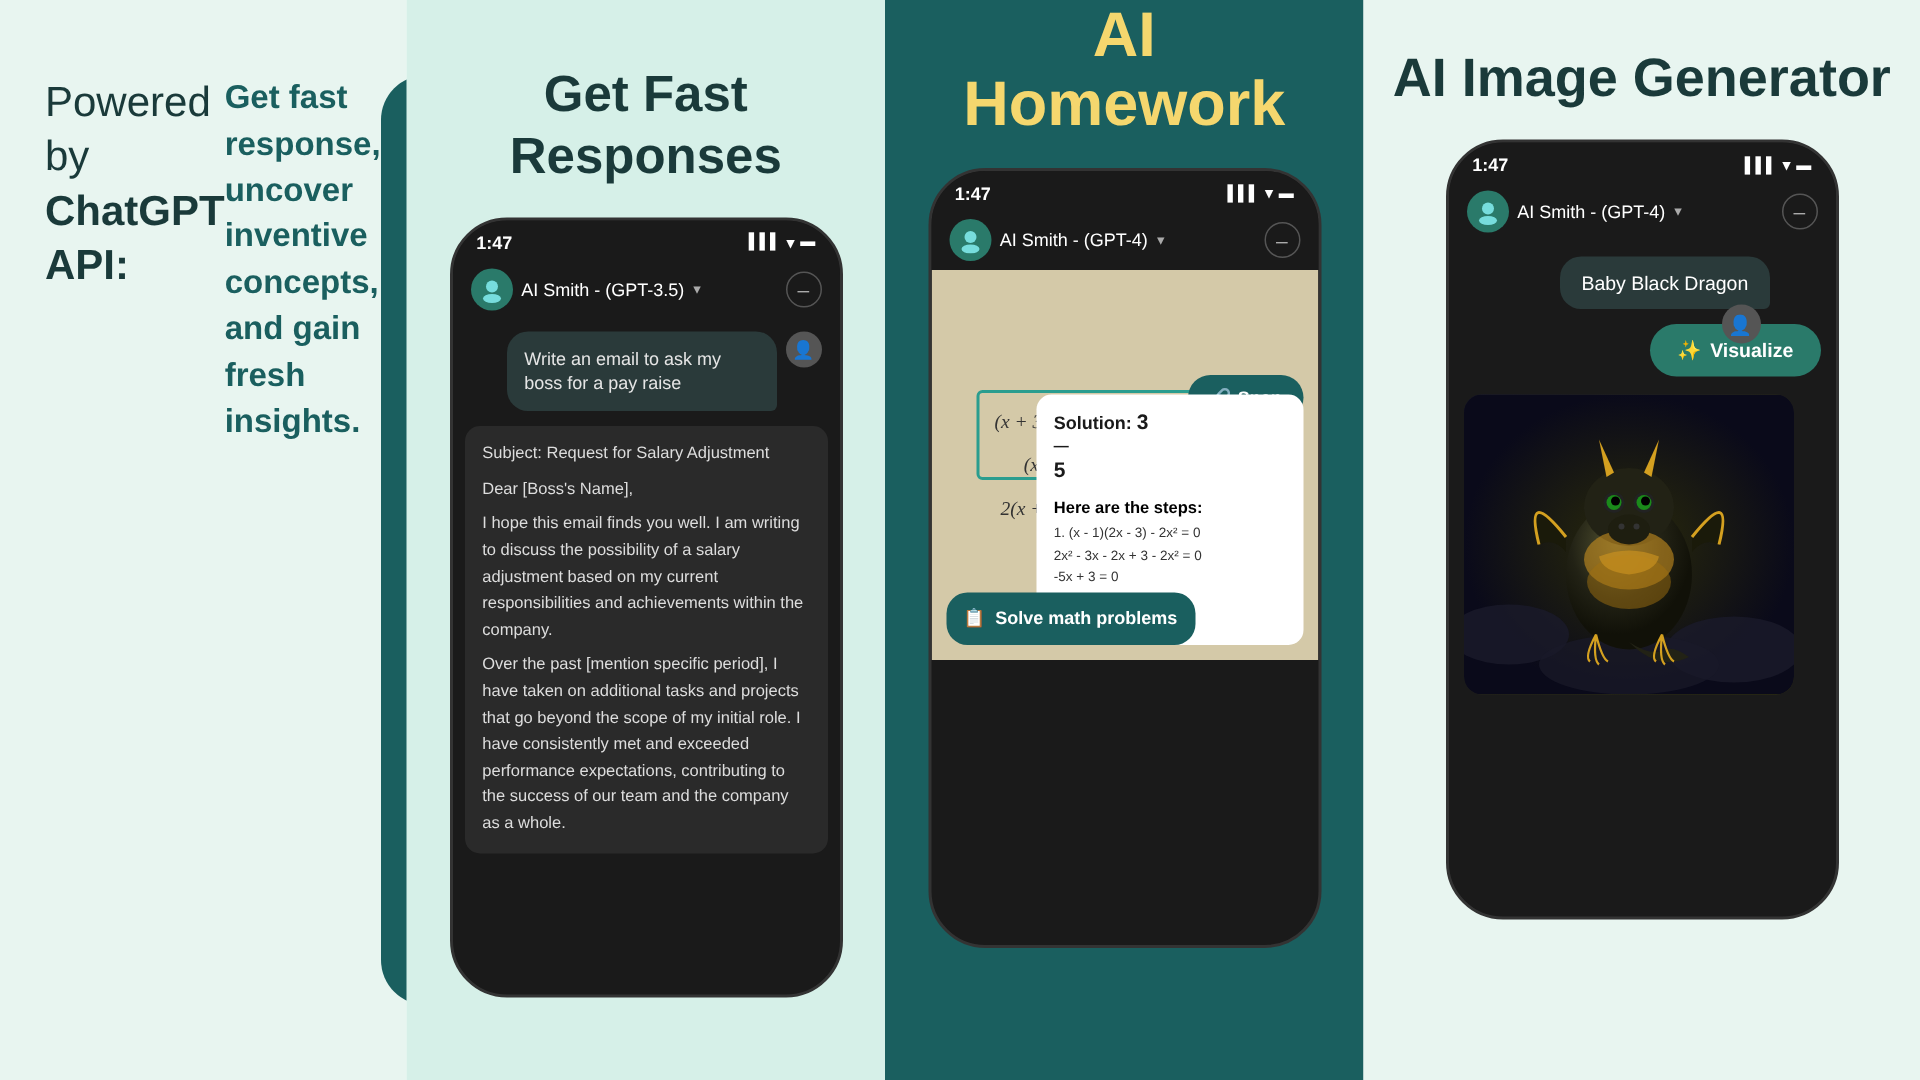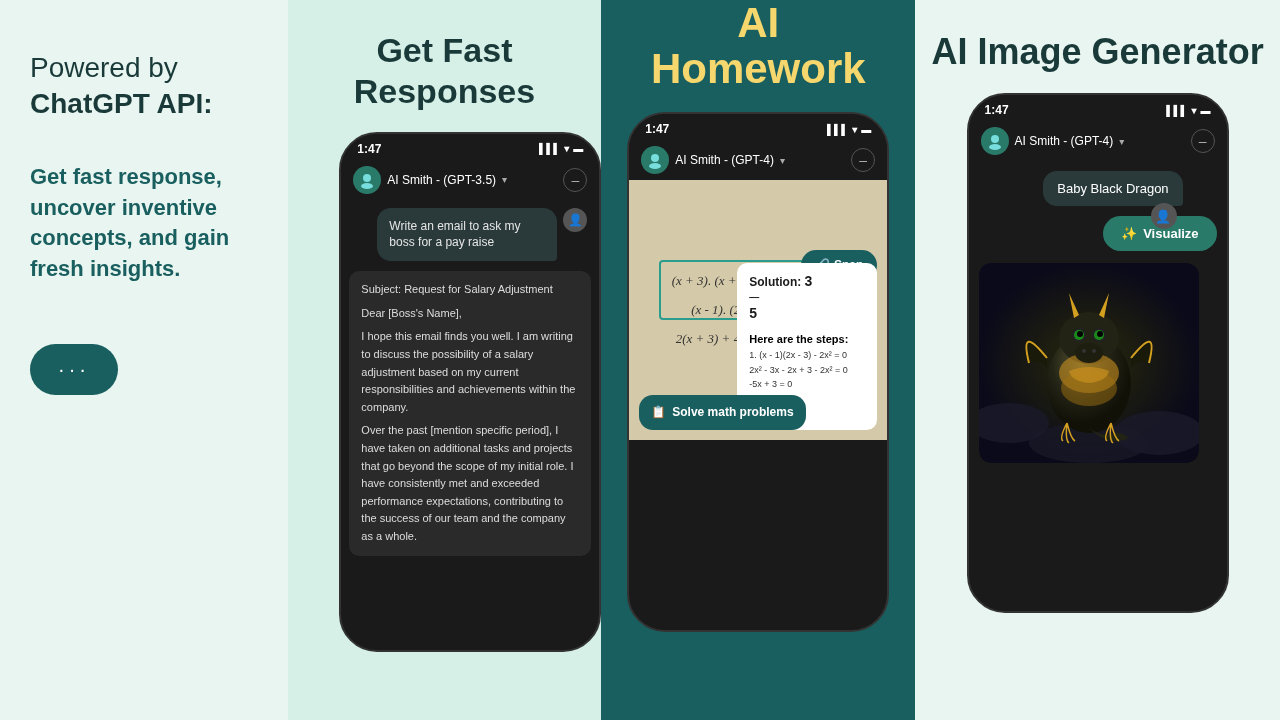--- a/index.html
+++ b/index.html
@@ -6,27 +6,26 @@
     body {
       width: 1280px;
       height: 720px;
       overflow: hidden;
       font-family: -apple-system, BlinkMacSystemFont, 'Segoe UI', sans-serif;
       display: flex;
     }
 
     
     .panel-1 {
-      width: 292px;
+      width: 271px;
       background: #e8f5f0;
       padding: 50px 30px;
       display: flex;
-      flex-direction: column;
+      flex-direction: row;
       justify-content: flex-start;
-      gap: 19px;
     }
     .panel-1 h2 {
       font-size: 28px;
       font-weight: 400;
       color: #1a3a3a;
       line-height: 1.3;
       margin-bottom: 20px;
     }
     .panel-1 h2 strong {
       font-weight: 800;
@@ -49,22 +48,22 @@
       cursor: pointer;
       width: fit-content;
     }
 
     
     .panel-2 {
       width: 320px;
       background: #d6f0e8;
       display: flex;
       flex-direction: column;
-      align-items: flex-end;
-      padding-top: 30px;
+      align-items: center;
+      padding-top: 43px;
     }
     .panel-2 h2 {
       font-size: 34px;
       font-weight: 700;
       color: #1a3a3a;
       text-align: center;
       line-height: 1.2;
       margin-bottom: 20px;
     }
 
@@ -257,21 +256,21 @@
       align-items: center;
       gap: 4px;
     }
     .solution-card {
       position: absolute;
       bottom: 10px;
       right: 10px;
       background: white;
       border-radius: 10px;
       padding: 10px 12px;
-      width: 140px;
+      width: 178px;
       font-size: 10px;
     }
     .solution-title {
       font-size: 12px;
       font-weight: 700;
       color: #1a1a1a;
       margin-bottom: 4px;
     }
     .solve-math-btn {
       position: absolute;

